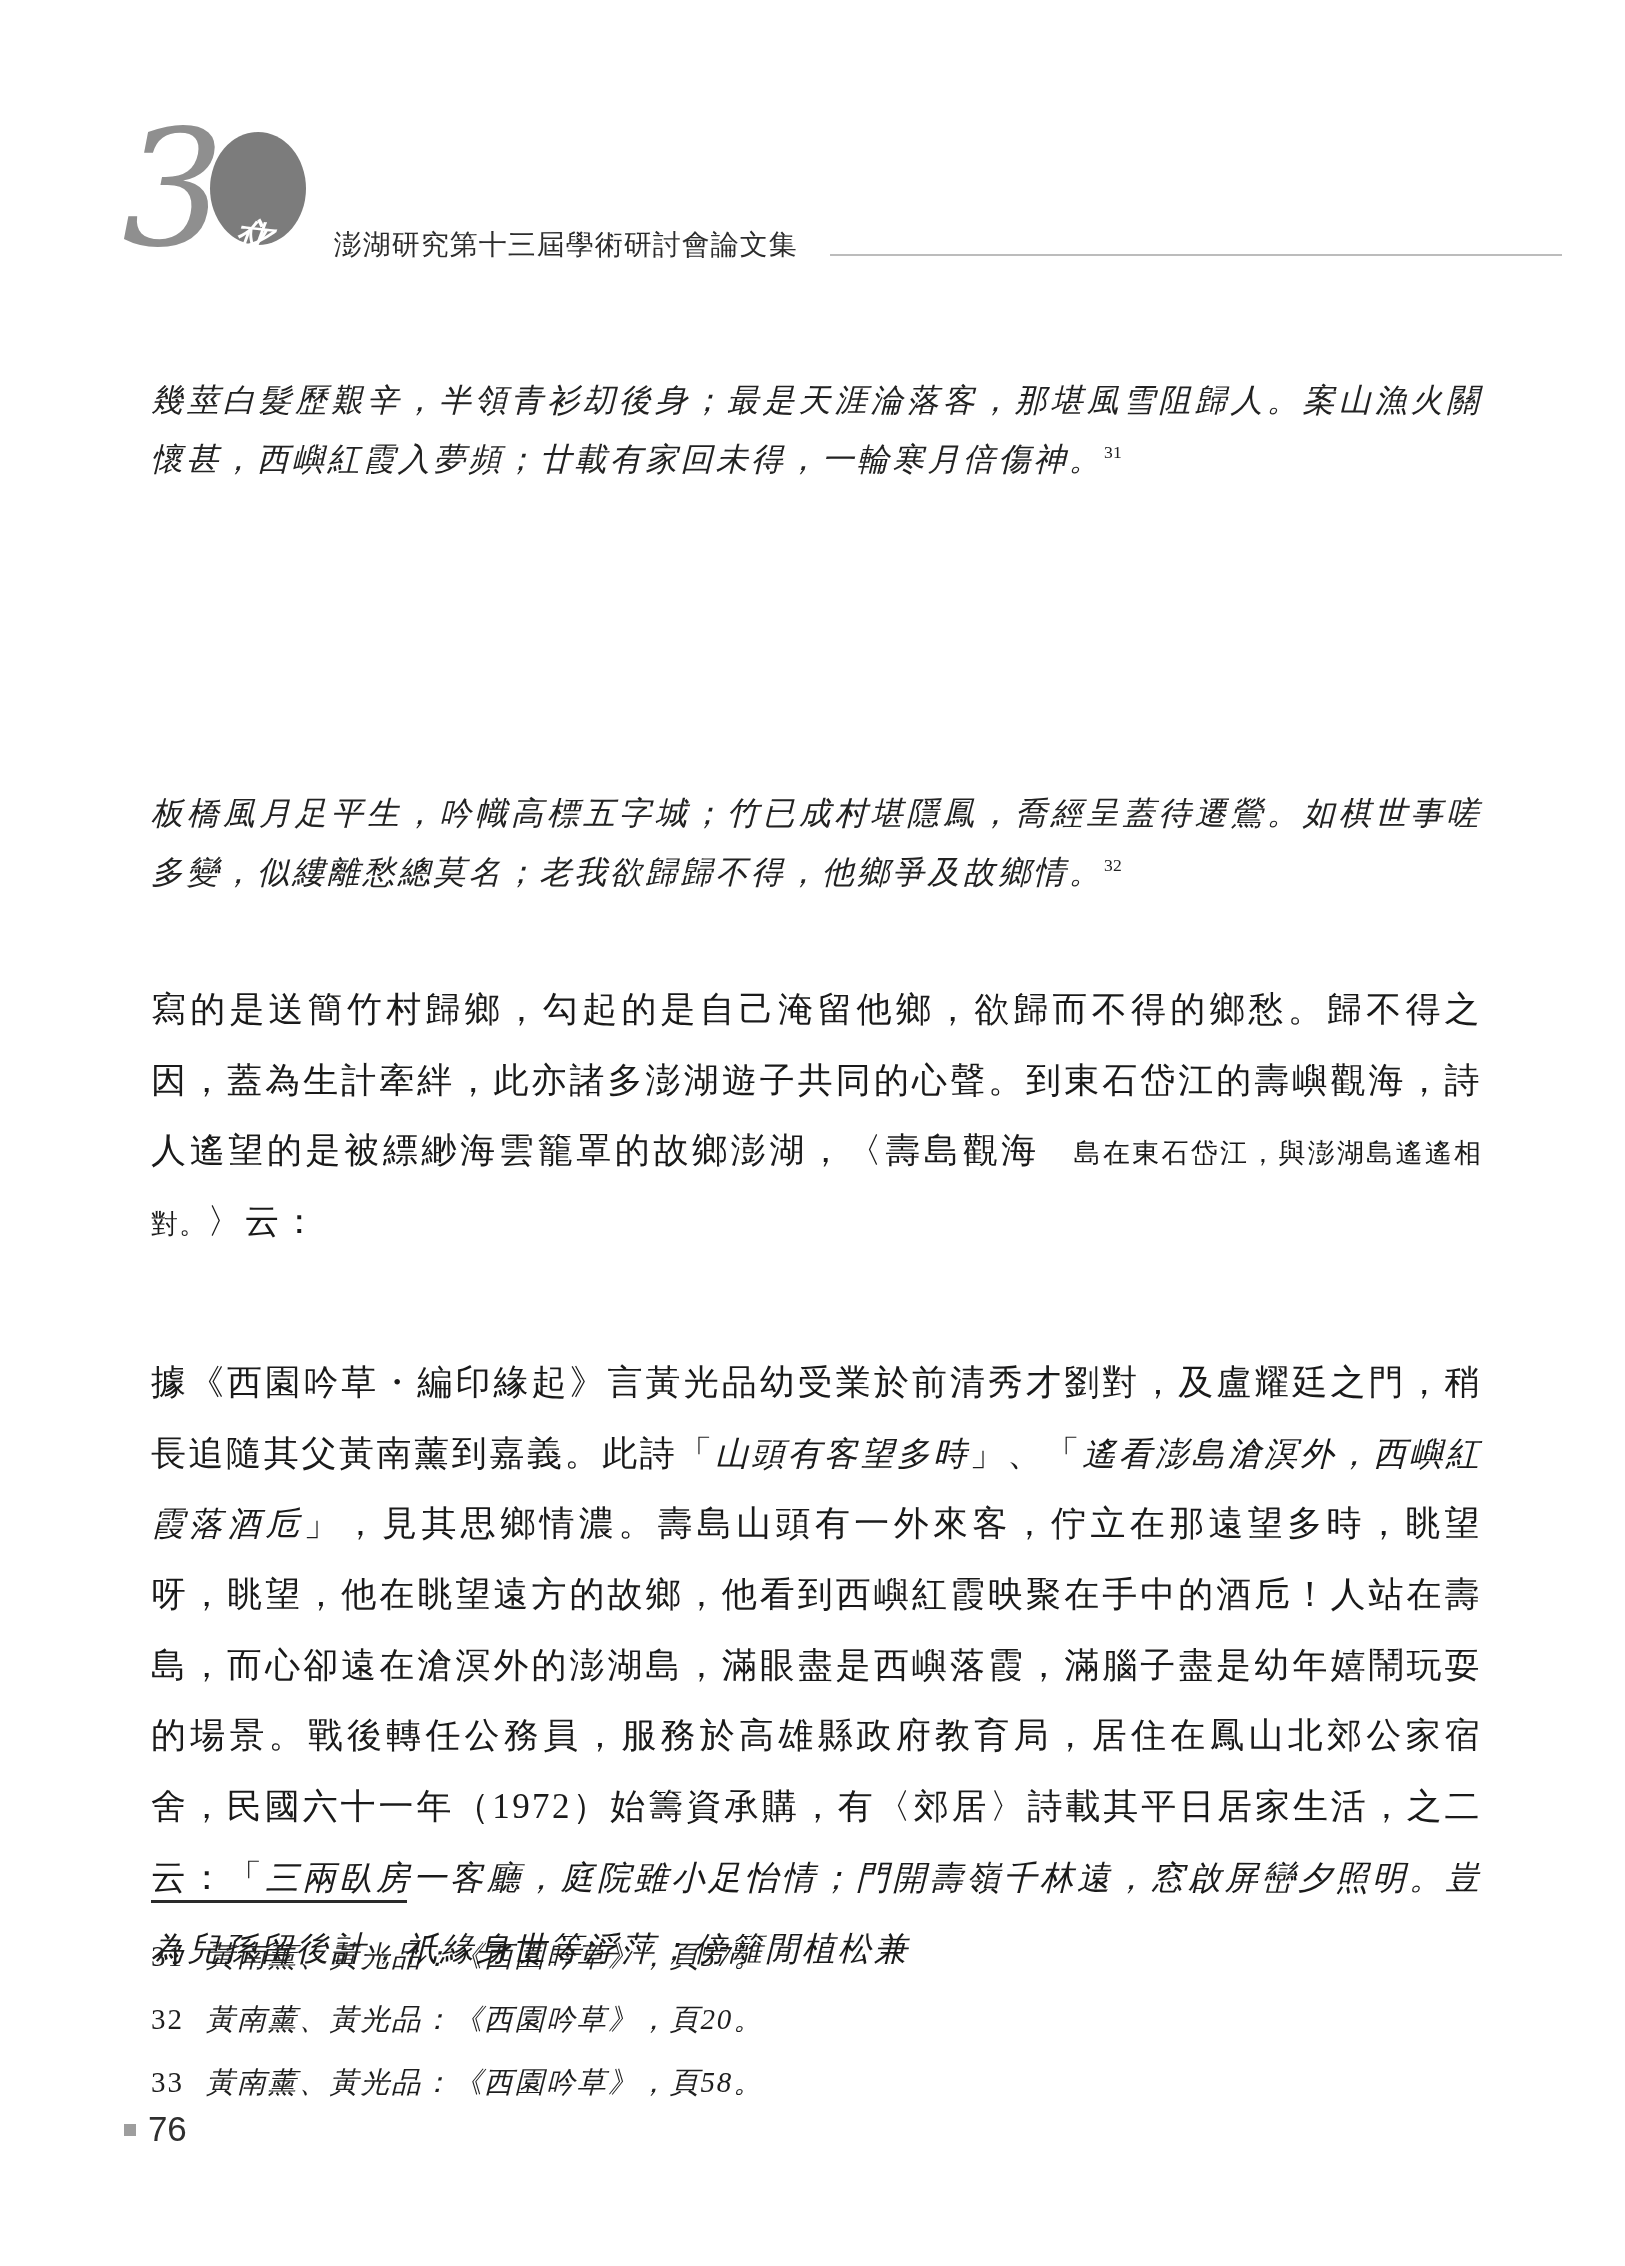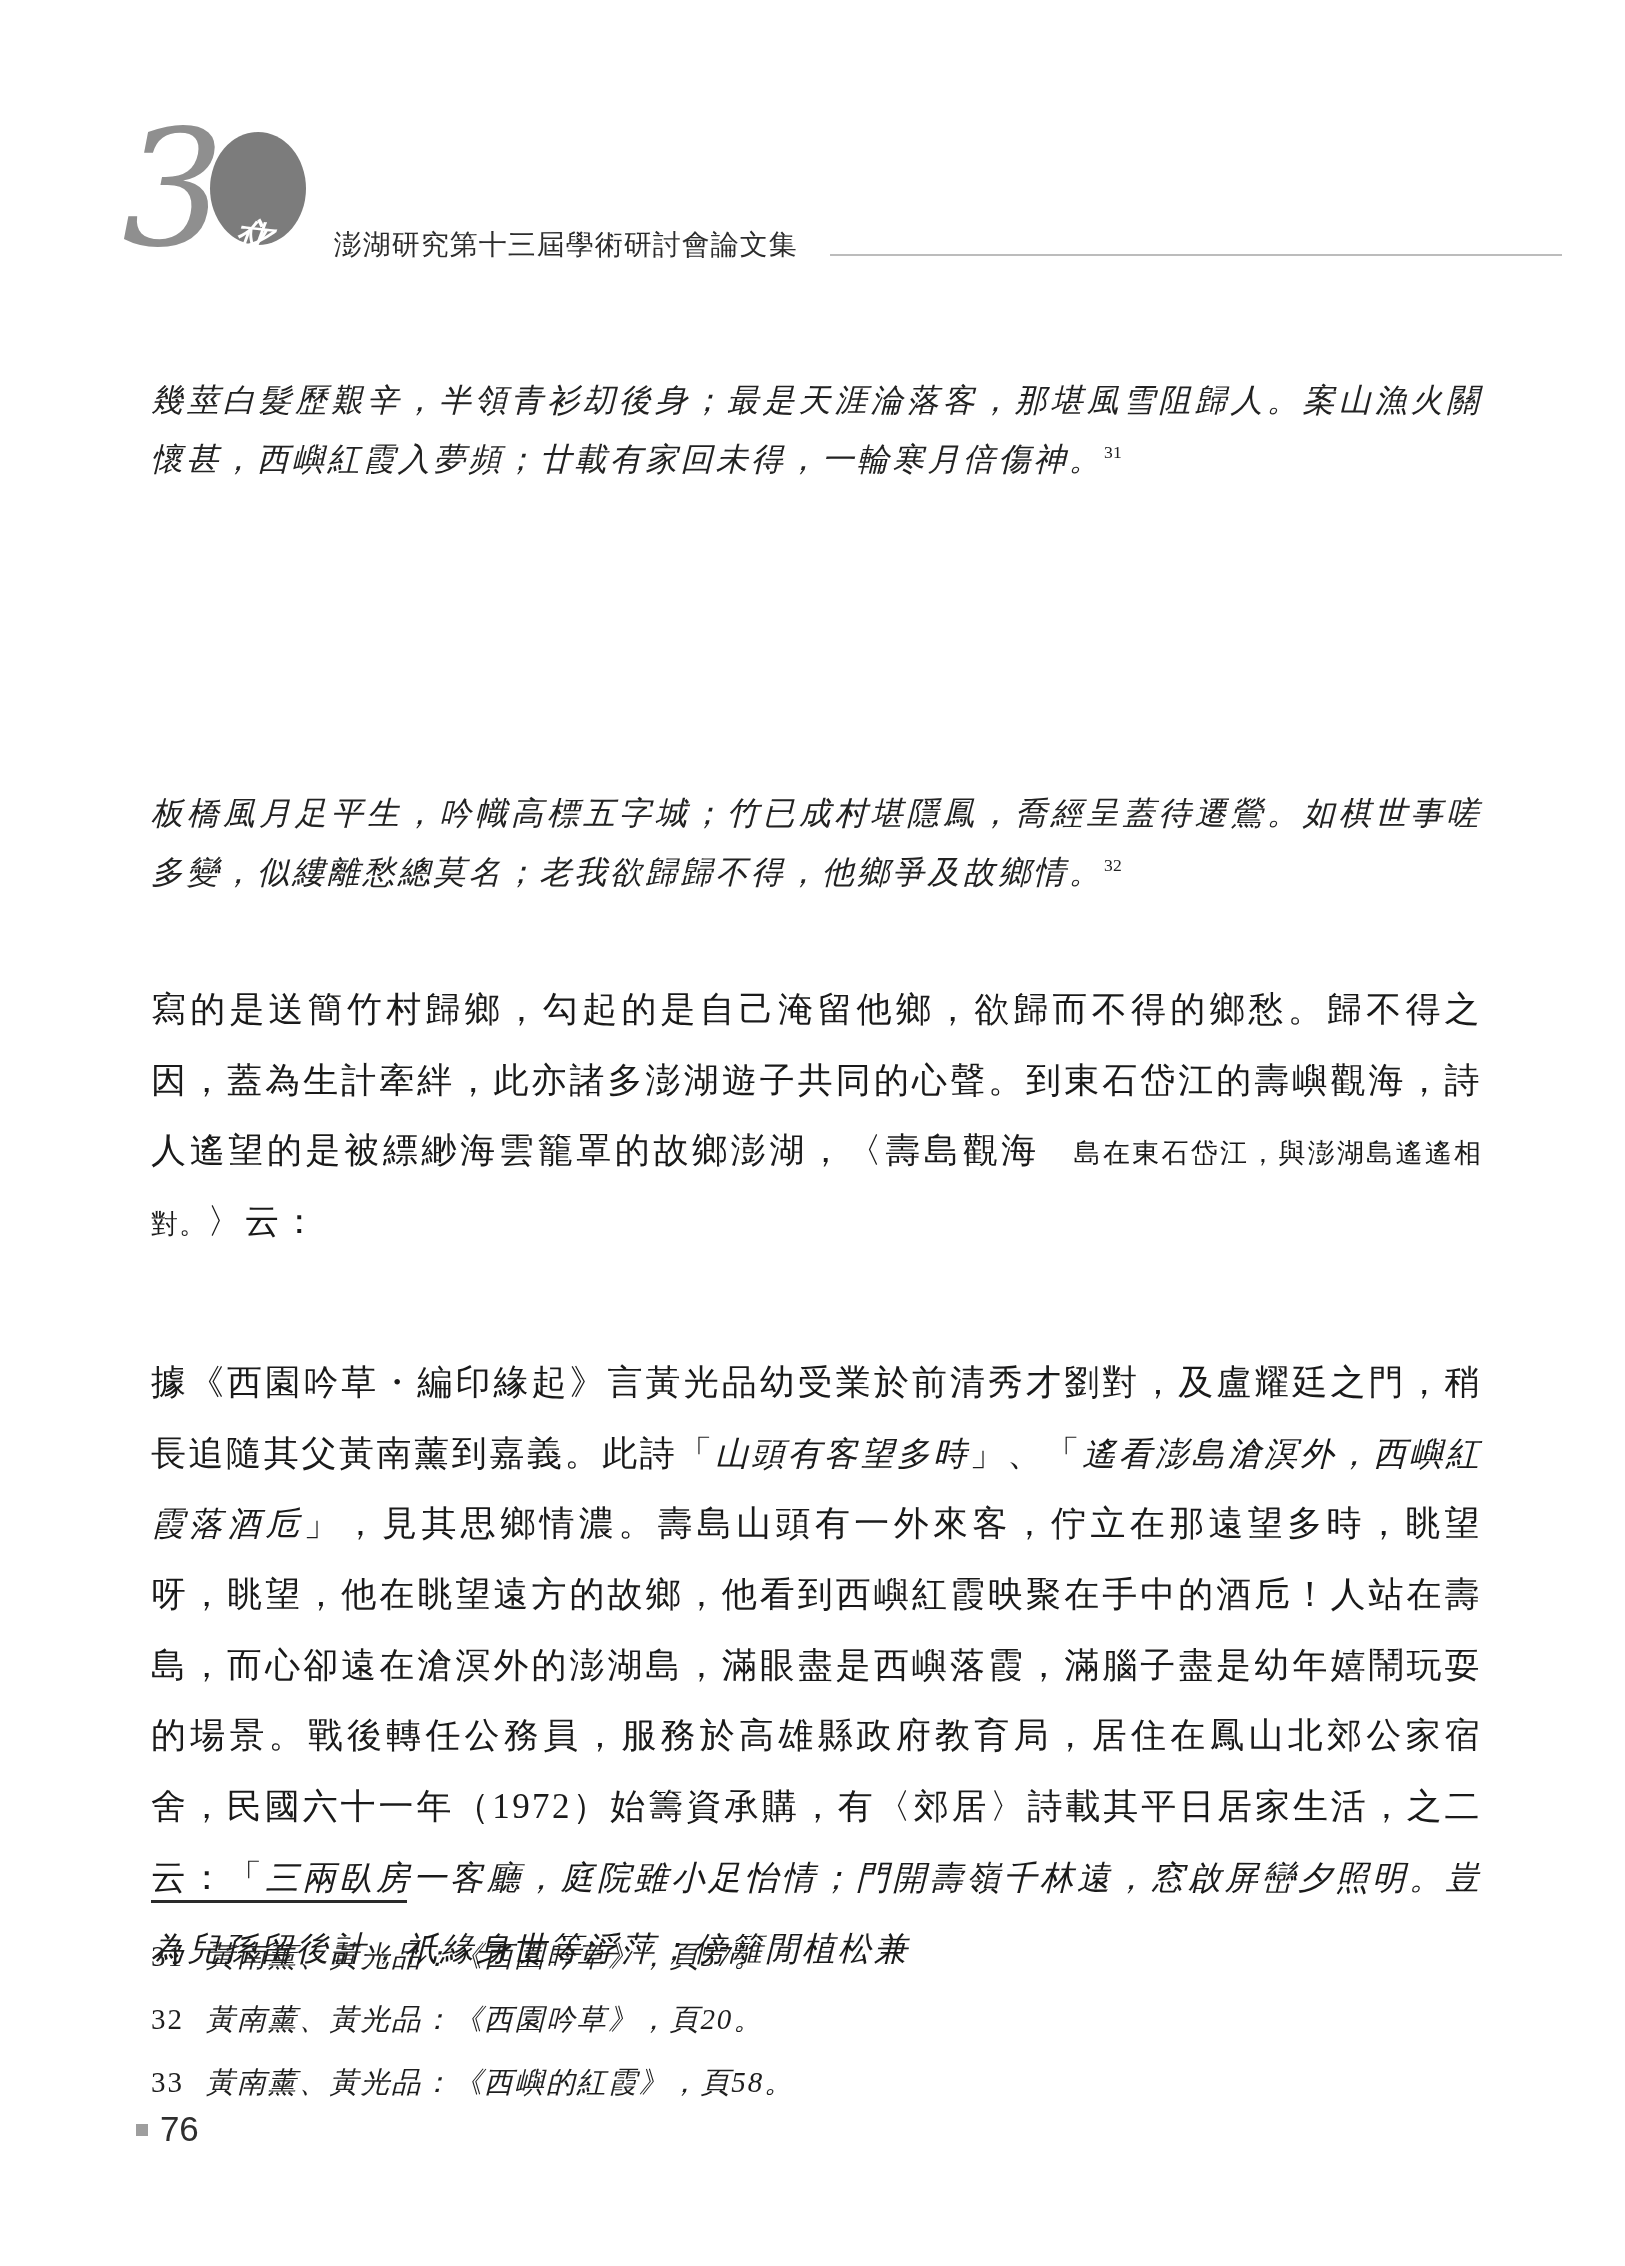--- a/index.html
+++ b/index.html
@@ -80,21 +80,21 @@
   .footnotes {
     position:absolute; left:151px; top:1925px; width:1147px;
     font-size:29px; line-height:2.18; letter-spacing:1.9px; color:#1e1e1e;
   }
   .fn-row { white-space:nowrap; }
   .fn-num { display:inline-block; min-width:55px; font-style:normal; }
   .fn-text { font-style:italic; }
 
   
   .pagenum {
-    position:absolute; left:136px; top:2109px;
+    position:absolute; left:124px; top:2109px;
     display:flex; align-items:center;text-align:right;
   }
   .pagenum-square {
     width:12.4px; height:12.4px; background:#9e9e9e;
     margin-right:11.5px; margin-top:1.9px;
   }
   .pagenum-text {
     font-family:"Liberation Sans", sans-serif;
     font-size:35px; color:#2f2f2f;
   }
@@ -136,21 +136,21 @@
   <div class="footnote-rule"></div>
 
   <div class="footnotes">
     <div class="fn-row">
       <span class="fn-num">31</span><span class="fn-text">黃南薰、黃光品：《西園吟草》，頁57。</span>
     </div>
     <div class="fn-row">
       <span class="fn-num">32</span><span class="fn-text">黃南薰、黃光品：《西園吟草》，頁20。</span>
     </div>
     <div class="fn-row">
-      <span class="fn-num">33</span><span class="fn-text">黃南薰、黃光品：《西嶼的紅霞》，頁58。</span>
+      <span class="fn-num">33</span><span class="fn-text">黃南薰、黃光品：《西園吟草》，頁58。</span>
     </div>
   </div>
 
   <div class="pagenum">
     <span class="pagenum-square"></span>
     <span class="pagenum-text">76</span>
   </div>
 
 </div>
 

